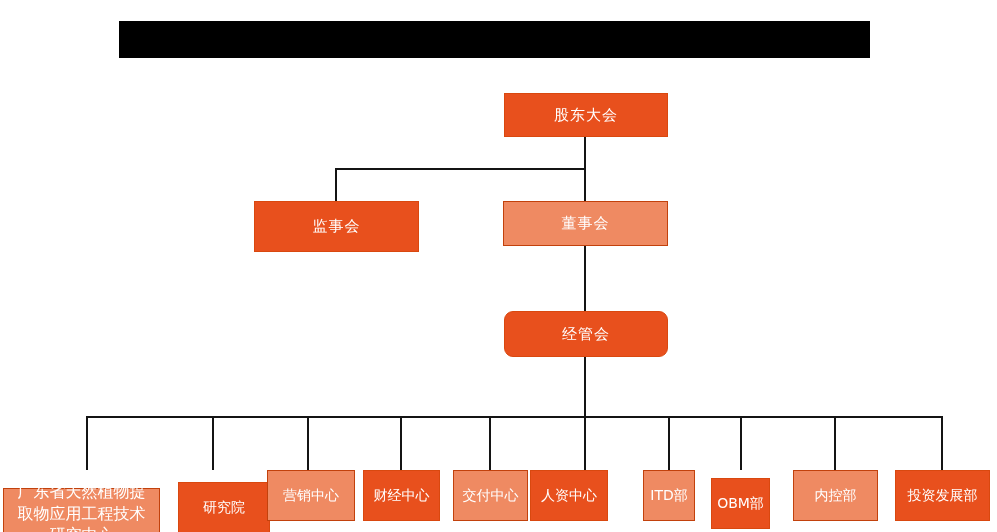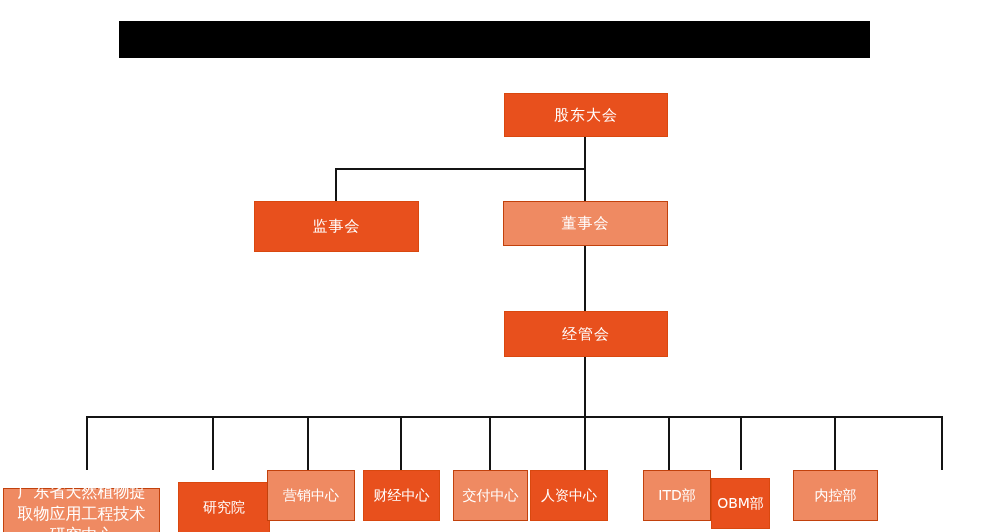--- a/index.html
+++ b/index.html
@@ -13,30 +13,30 @@
     color:#ffffff;font-weight:normal;font-size:15px;text-align:center;
     box-sizing:border-box;letter-spacing:1px;
   }
   .primary{background:#E8501D;border:1px solid #d9480f;}
   .secondary{background:#EF8A62;border:1px solid #c2410c;}
   .line{position:absolute;background:#141414;}
   
   .n-root{left:504px;top:93px;width:164px;height:44px;}
   .n-sup {left:254px;top:201px;width:165px;height:51px;}
   .n-dir {left:503px;top:201px;width:165px;height:45px;}
-  .n-mgmt{left:504px;top:311px;width:164px;height:46px;}
+  .n-mgmt{left:504px;top:311px;width:164px;height:46px;border-radius:9px;}
   
   .dept{top:470px;height:51px;font-size:14px;letter-spacing:0;}
   .d0{left:3px;  width:157px;font-size:16px;line-height:1.35;padding:0 7px;margin-top:18px;}
   .d1{left:178px;width:92px;margin-top:12px;}
   .d2{left:267px;width:88px;}
   .d3{left:363px;width:77px;}
   .d4{left:453px;width:75px;}
   .d5{left:530px;width:78px;}
-  .d6{left:643px;width:68px;}
+  .d6{left:643px;width:52px;}
   .d7{left:711px;width:59px;margin-top:8px;}
   .d8{left:793px;width:85px;}
   .d9{left:895px;width:95px;}
   
   .v-root{left:584px;top:137px;width:2px;height:64px;}   
   .h-sup {left:335px;top:168px;width:251px;height:2px;}  
   .v-sup {left:335px;top:168px;width:2px;height:33px;}
   .v-dir {left:584px;top:246px;width:2px;height:65px;}   
   .v-stem{left:584px;top:357px;width:2px;height:113px;}  
   .rail  {left:86px; top:416px;width:857px;height:2px;}
@@ -75,14 +75,15 @@
 
   <div class="node secondary dept d0">广东省天然植物提取物应用工程技术研究中心</div>
   <div class="node primary dept d1">研究院</div>
   <div class="node secondary dept d2">营销中心</div>
   <div class="node primary dept d3">财经中心</div>
   <div class="node secondary dept d4">交付中心</div>
   <div class="node primary dept d5">人资中心</div>
   <div class="node secondary dept d6">ITD部</div>
   <div class="node primary dept d7">OBM部</div>
   <div class="node secondary dept d8">内控部</div>
+  <div class="node primary dept d9">投资发展部</div>
 
 </div>
 
 </body></html>

